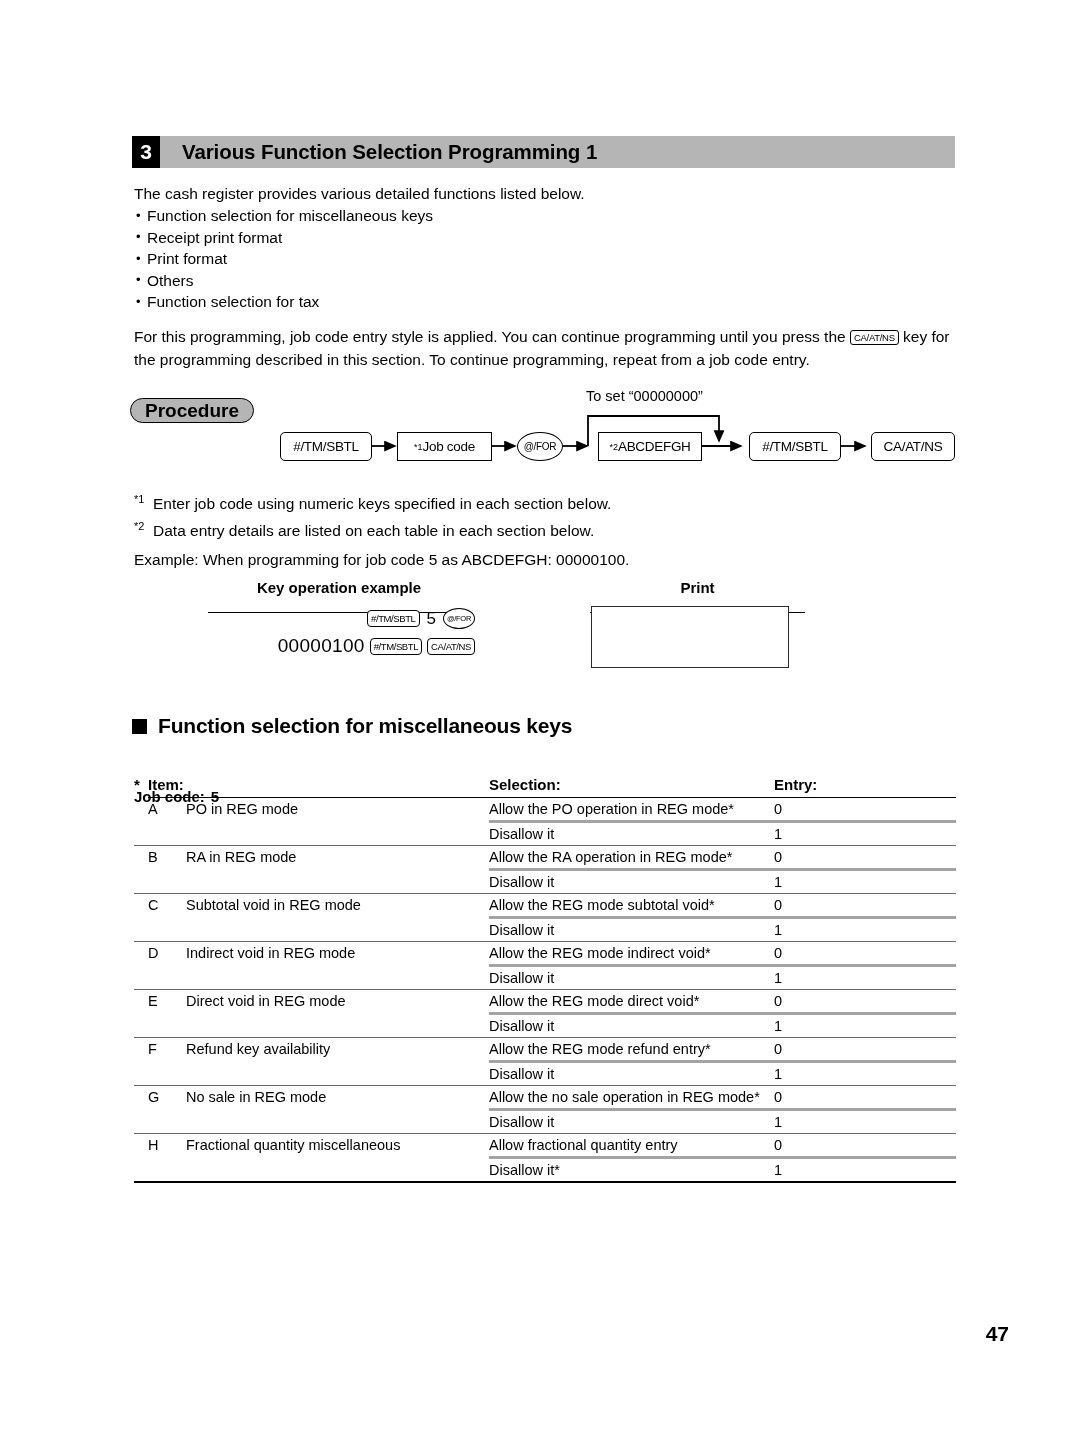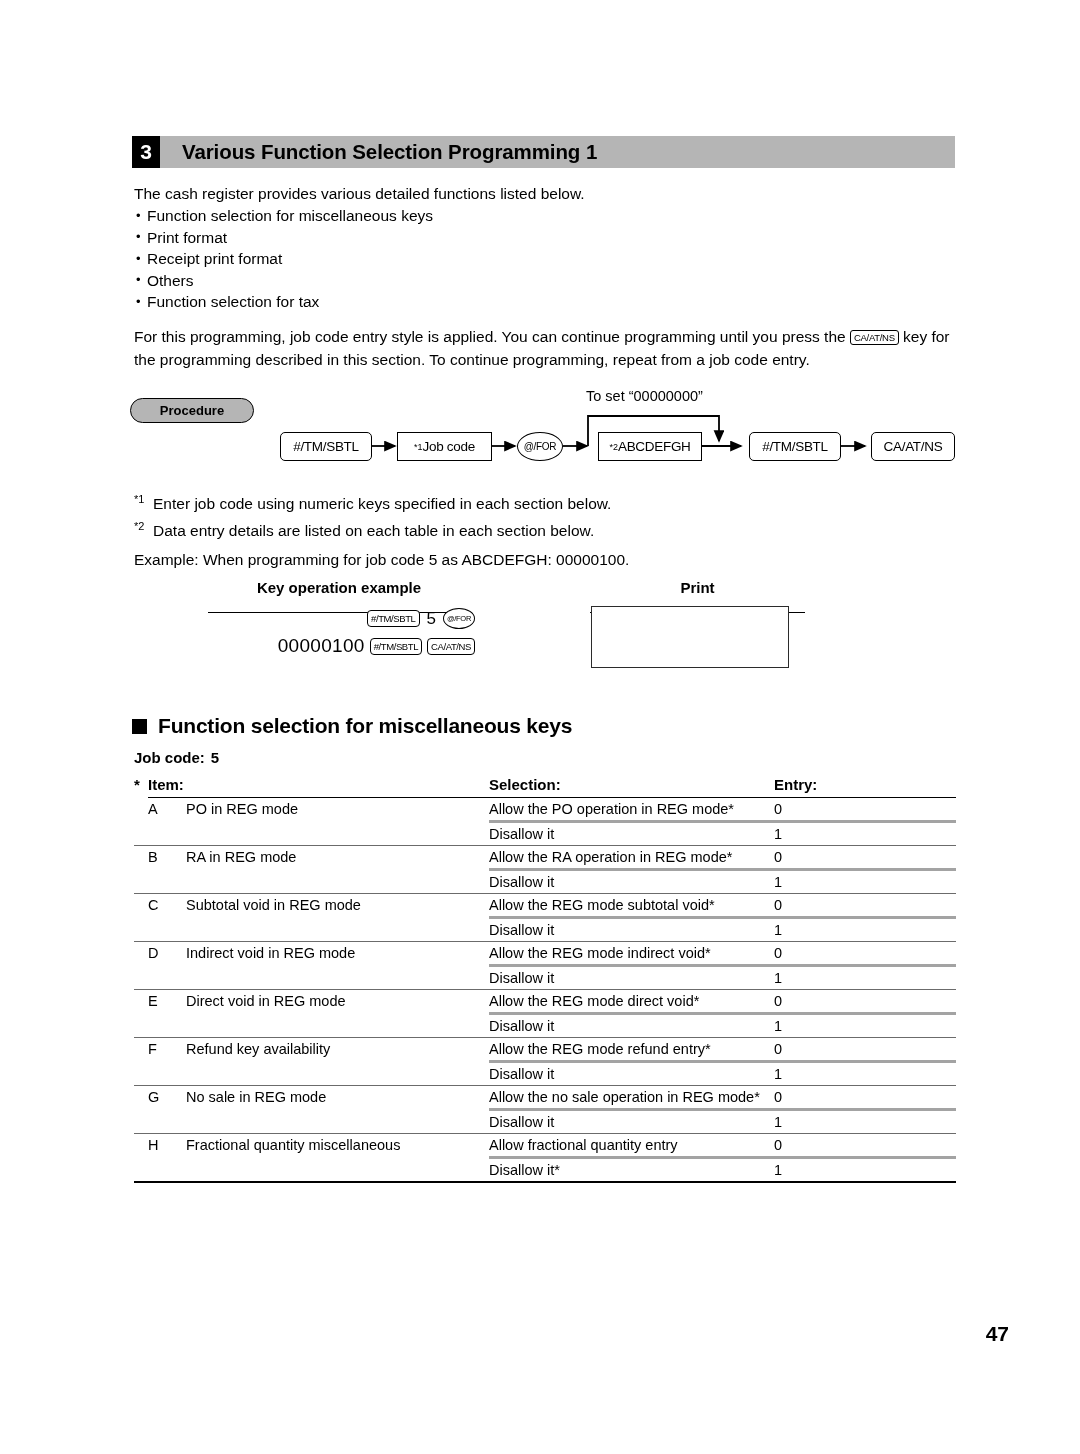--- a/index.html
+++ b/index.html
@@ -98,21 +98,21 @@
   
   .proc-badge {
     position: absolute;
     left: 130px;
     top: 398px;
     width: 124px;
     height: 25px;
     background: #b5b5b5;
     border: 1.5px solid #000;
     border-radius: 13px;
-    font-size: 13px;
+    font-size: 19px;
     font-weight: bold;
     display: flex;
     align-items: center;
     justify-content: center;
     box-sizing: border-box;
   }
 
   .proc-diagram {
     position: absolute;
     left: 275px;
@@ -249,21 +249,21 @@
   .sq-mark {
     width: 15px;
     height: 15px;
     background: #000;
     display: inline-block;
     flex: 0 0 15px;
   }
   .jobcode {
     position: absolute;
     left: 134px;
-    top: 749px;
+    top: 788px;
     font-size: 15px;
     font-weight: bold;
   }
   .jobcode .jcval { font-weight: bold; padding-left: 6px; }
 
   
   .tbl {
     position: absolute;
     left: 134px;
     top: 776px;
@@ -322,22 +322,22 @@
 
   <div class="sec-header">
     <div class="sec-num">3</div>
     <div class="sec-bar">Various Function Selection Programming 1</div>
   </div>
 
   <div class="intro">
     <p>The cash register provides various detailed functions listed below.</p>
     <ul class="bullet-list">
       <li>Function selection for miscellaneous keys</li>
+      <li>Receipt print format</li>
       <li>Print format</li>
-      <li>Receipt print format</li>
       <li>Others</li>
       <li>Function selection for tax</li>
     </ul>
     <div class="para-wrap">
       <p><span>For this programming, job code entry style is applied.  You can continue programming until you press the</span>
       <span class="keychip">CA/AT/NS</span>
       <span>key for the programming described in this section.  To continue programming, repeat from a job code entry.</span></p>
     </div>
   </div>
 

